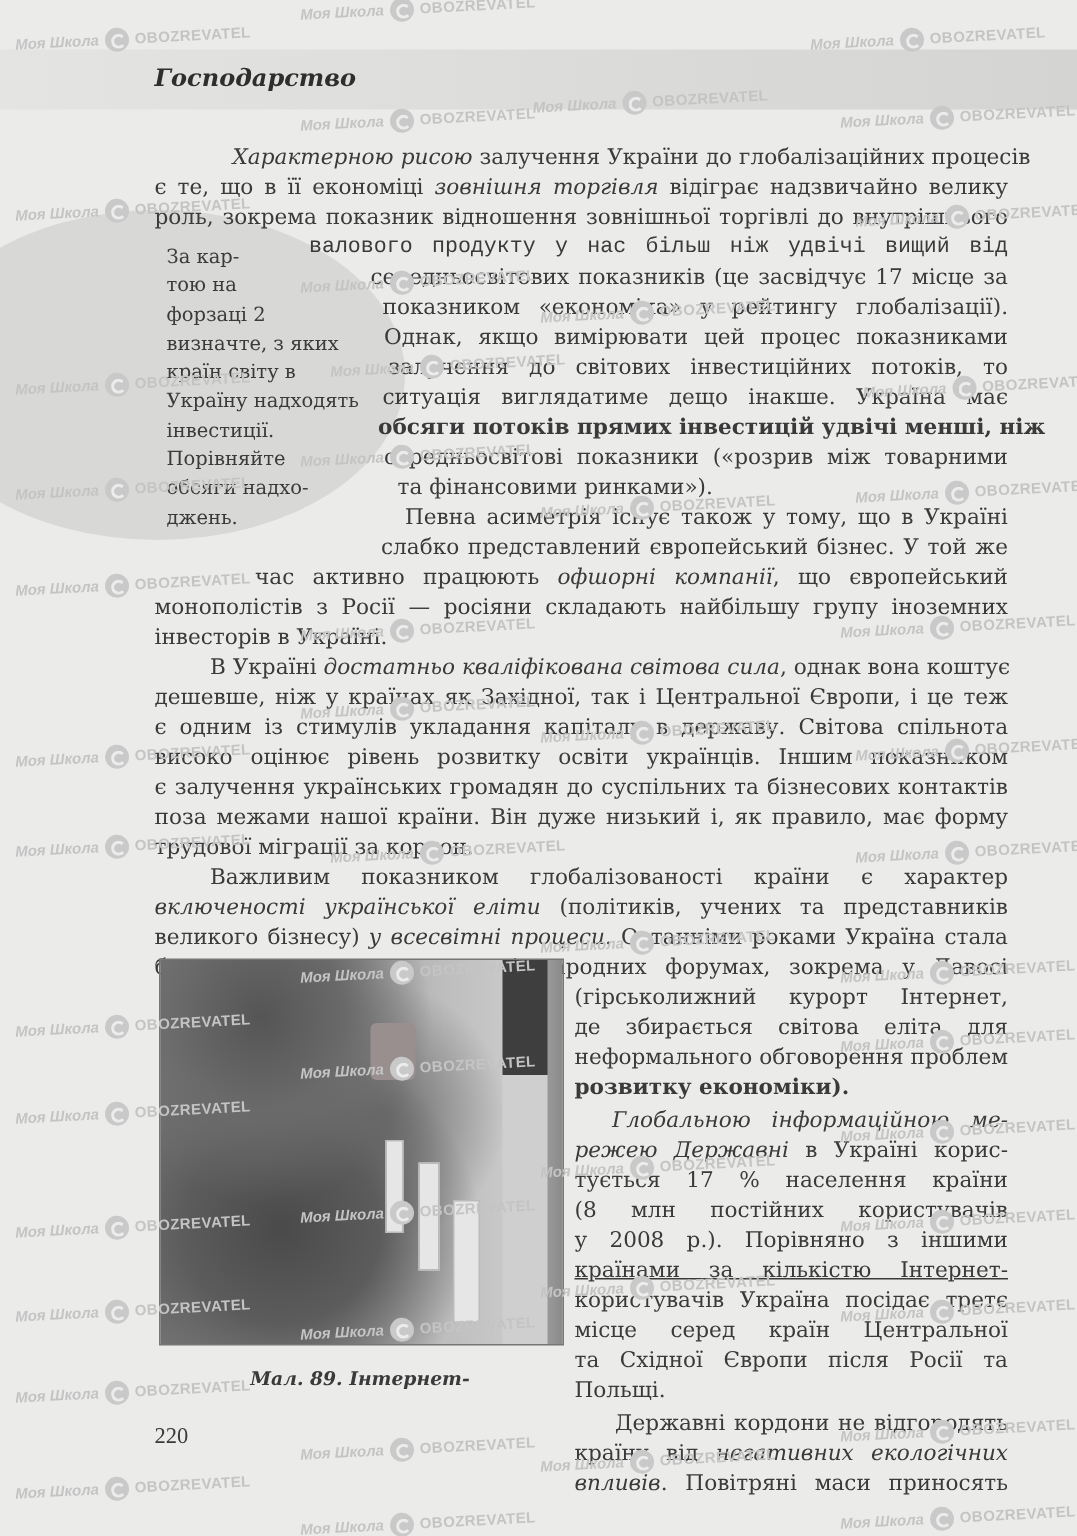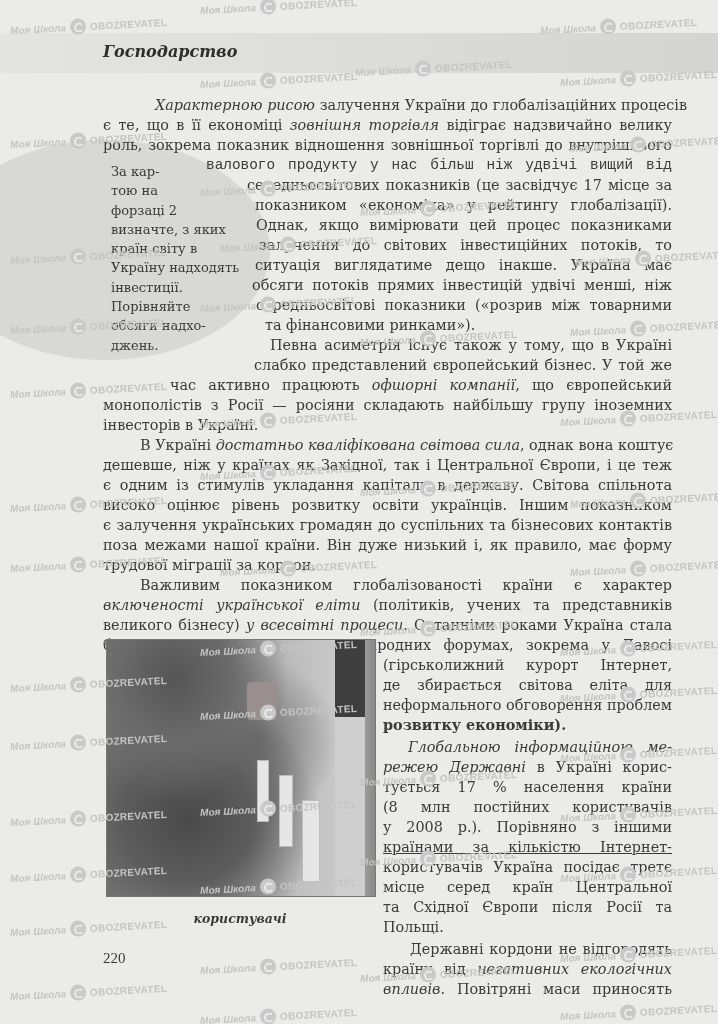--- a/index.html
+++ b/index.html
@@ -108,21 +108,21 @@
 <div id="body-text">
     <div class="text-line" style="left: 155px; top: 95px; width: 532px;"><span class="it">Характерною рисою</span><span> залучення України до глобалізаційних процесів</span></div>
     <div class="text-line" style="left: 103px; top: 115px; width: 569px;"><span>є те, що в її економіці </span><span class="it">зовнішня торгівля</span><span> відіграє надзвичайно велику</span></div>
     <div class="text-line" style="left: 103px; top: 135px; width: 569px;"><span>роль, зокрема показник відношення зовнішньої торгівлі до внутрішнього</span></div>
     <div class="text-line" style="left: 206px; top: 155px; width: 466px; font-family: Liberation Mono, monospace;"><span>валового продукту у нас більш ніж удвічі вищий від</span></div>
     <div class="text-line" style="left: 247px; top: 175px; width: 425px;"><span>середньосвітових показників (це засвідчує 17 місце за</span></div>
     <div class="text-line" style="left: 255px; top: 195px; width: 417px;"><span>показником «економіка» у рейтингу глобалізації).</span></div>
     <div class="text-line" style="left: 256px; top: 215px; width: 416px;"><span>Однак, якщо вимірювати цей процес показниками</span></div>
     <div class="text-line" style="left: 259px; top: 235px; width: 413px;"><span>залучення до світових інвестиційних потоків, то</span></div>
     <div class="text-line" style="left: 255px; top: 255px; width: 417px;"><span>ситуація виглядатиме дещо інакше. Україна має</span></div>
-    <div class="text-line" style="left: 252px; top: 275px; width: 420px;"><span>обсяги потоків прямих інвестицій удвічі менші, ніж</span></div>
+    <div class="text-line" style="left: 252px; top: 275px; width: 420px; font-weight: bold;"><span>обсяги потоків прямих інвестицій удвічі менші, ніж</span></div>
     <div class="text-line" style="left: 256px; top: 295px; width: 416px;"><span>середньосвітові показники («розрив між товарними</span></div>
     <div class="text-line last" style="left: 265px; top: 315px; width: 200px;"><span>та фінансовими ринками»).</span></div>
     <div class="text-line" style="left: 270px; top: 335px; width: 402px;"><span>Певна асиметрія існує також у тому, що в Україні</span></div>
     <div class="text-line" style="left: 254px; top: 355px; width: 418px;"><span>слабко представлений європейський бізнес. У той же</span></div>
     <div class="text-line" style="left: 170px; top: 375px; width: 502px;"><span>час активно працюють </span><span class="it">офшорні компанії</span><span>, що європейський</span></div>
     <div class="text-line" style="left: 103px; top: 395px; width: 569px;"><span>монополістів з Росії — росіяни складають найбільшу групу іноземних</span></div>
     <div class="text-line last" style="left: 103px; top: 415px; width: 200px;"><span>інвесторів в Україні.</span></div>
     <div class="text-line" style="left: 140px; top: 435px; width: 532px;"><span>В Україні </span><span class="it">достатньо кваліфікована світова сила</span><span>, однак вона коштує</span></div>
     <div class="text-line" style="left: 103px; top: 455px; width: 569px;"><span>дешевше, ніж у країнах як Західної, так і Центральної Європи, і це теж</span></div>
     <div class="text-line" style="left: 103px; top: 475px; width: 569px;"><span>є одним із стимулів укладання капіталу в державу. Світова спільнота</span></div>
@@ -155,21 +155,21 @@
 
 <div class="photo">
   <div class="poster"></div>
   <div class="monitor" style="left:150px;top:120px;width:10px;height:60px;"></div>
   <div class="monitor" style="left:172px;top:135px;width:12px;height:70px;"></div>
   <div class="monitor" style="left:195px;top:160px;width:16px;height:80px;"></div>
   <div class="doorframe"></div>
 </div>
 
 <div class="caption">
-  <div>користувачі</div>
+  <div>Мал. 89. Інтернет-</div>
 </div>
 
 <div class="page-number">220</div>
 
 <div id="watermarks">
     <div class="watermark" style="left: 10px; top: 18px;">
       <span class="wm-school">Моя Школа</span>
       <span class="wm-logo"></span>
       <span class="wm-brand">OBOZREVATEL</span>
     </div>

